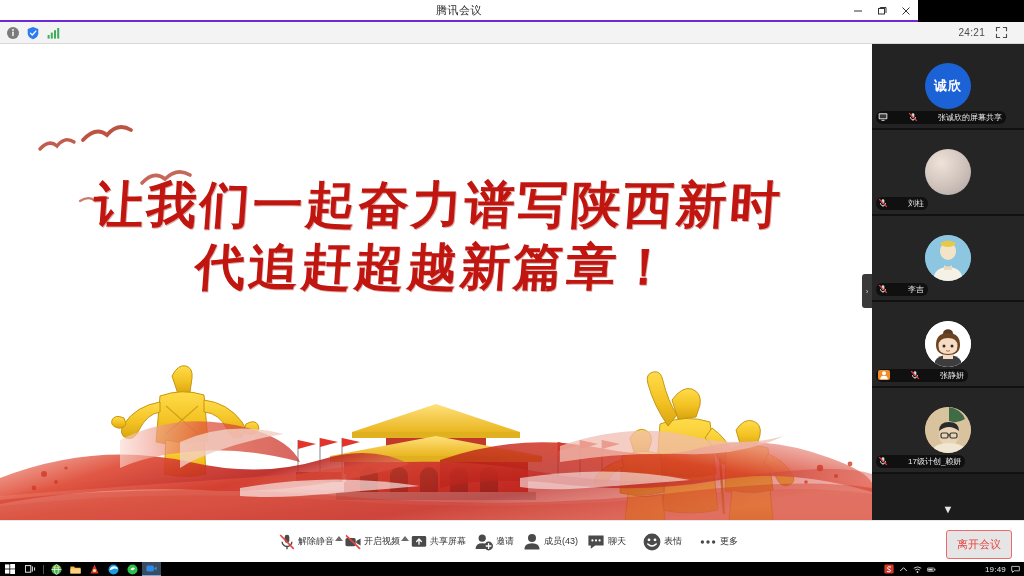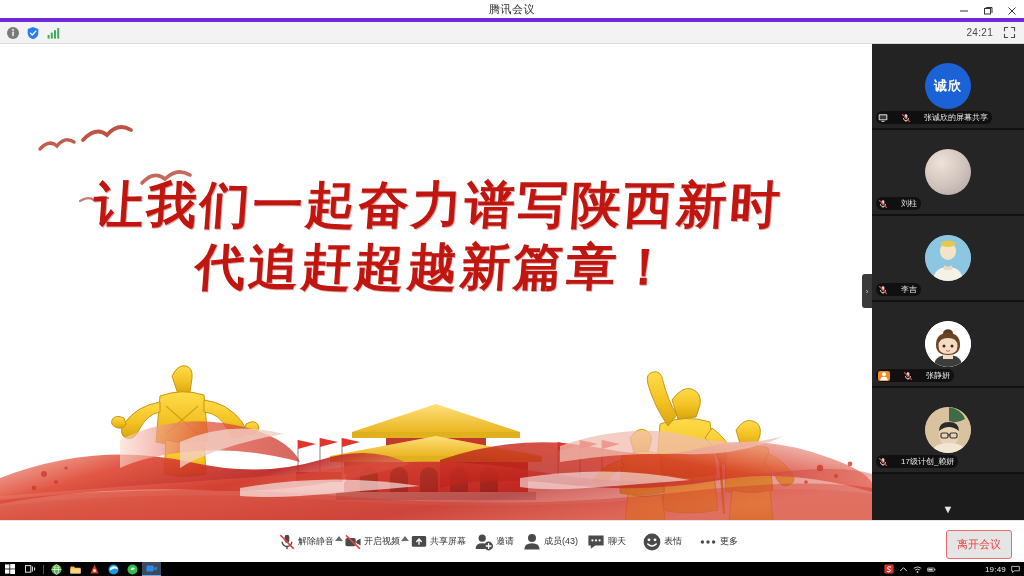--- a/index.html
+++ b/index.html
@@ -7,23 +7,23 @@
   html, body {
     width: 1024px; height: 576px;
     overflow: hidden;
     background: #000;
     font-family: "Liberation Sans", "DejaVu Sans", sans-serif;
   }
   #app { position: relative; width: 1024px; height: 576px; background: #000; }
 
   
   .titlebar {
-    position: absolute; left: 0; top: 0; width: 1024px; height: 22px;
+    position: absolute; left: 0; top: 0; width: 918px; height: 22px;
     background: #ffffff;
-    border-bottom: 4px solid #6d28d9;
+    border-bottom: 2px solid #6d28d9;
     display: flex; align-items: center; justify-content: center;
   }
   .titlebar .tb-title {
     font-size: 11px; color: #2b2b2b; letter-spacing: .5px;
   }
   .win-ctrls {
     position: absolute; right: 0; top: 0; height: 22px;
     display: flex; align-items: center;
   }
   .win-btn {
@@ -34,21 +34,21 @@
   
   .statusbar {
     position: absolute; left: 0; top: 22px; width: 1024px; height: 22px;
     background: #f3f3f3;
     border-bottom: 1px solid #d8d8d8;
     display: flex; align-items: center;
   }
   .sb-left { display: flex; align-items: center; gap: 6px; padding-left: 6px; }
   .sb-icon { width: 14px; height: 14px; display: block; }
   .sb-right {
-    margin-left: auto; display: flex; align-items: center; gap: 10px; padding-right: 8px;
+    margin-left: auto; display: flex; align-items: center; gap: 10px; padding-right: 16px;
   }
   .timer { font-size: 10px; color: #4a4a4a; letter-spacing: .3px; }
   .fullscreen-ic { width: 13px; height: 13px; display: block; }
 
   
   .stage {
     position: absolute; left: 0; top: 44px;
     width: 872px; height: 476px;
     background: #000;
     overflow: hidden;
@@ -106,21 +106,21 @@
     font-size: 13px; color: #fff; overflow: hidden; position: relative;
   }
   .avatar.txt { background: #1b62d6; font-weight: bold; letter-spacing: 1px; }
   .avatar.ph1 { background: radial-gradient(circle at 35% 30%, #efe2d8, #cfc2bb 55%, #a9a1a0); }
   .avatar.ph2 { background: #ffffff; }
   .avatar.ph3 { background: radial-gradient(circle at 50% 40%, #bfe2ef, #7fb8d4 70%, #5d94b4); }
   .avatar.ph4 { background: radial-gradient(circle at 50% 45%, #e8d6c0, #c6a888 70%, #8f7a5f); }
 
   .tile-label {
     position: absolute; left: 4px; bottom: 4px;
-    display: flex; align-items: flex-end; gap: 13px;
+    display: flex; align-items: flex-start; gap: 20px;
     background: rgba(0,0,0,.55);
     padding: 1px 4px 1px 2px;
     border-radius: 6px;
     max-width: 142px;
   }
   .tile-label .lbl-text {
     font-size: 8px; color: #e8e8e8; white-space: nowrap; overflow: hidden;
     text-overflow: ellipsis;
   }
   .mini-ic { width: 10px; height: 10px; display: block; flex: 0 0 auto; }

